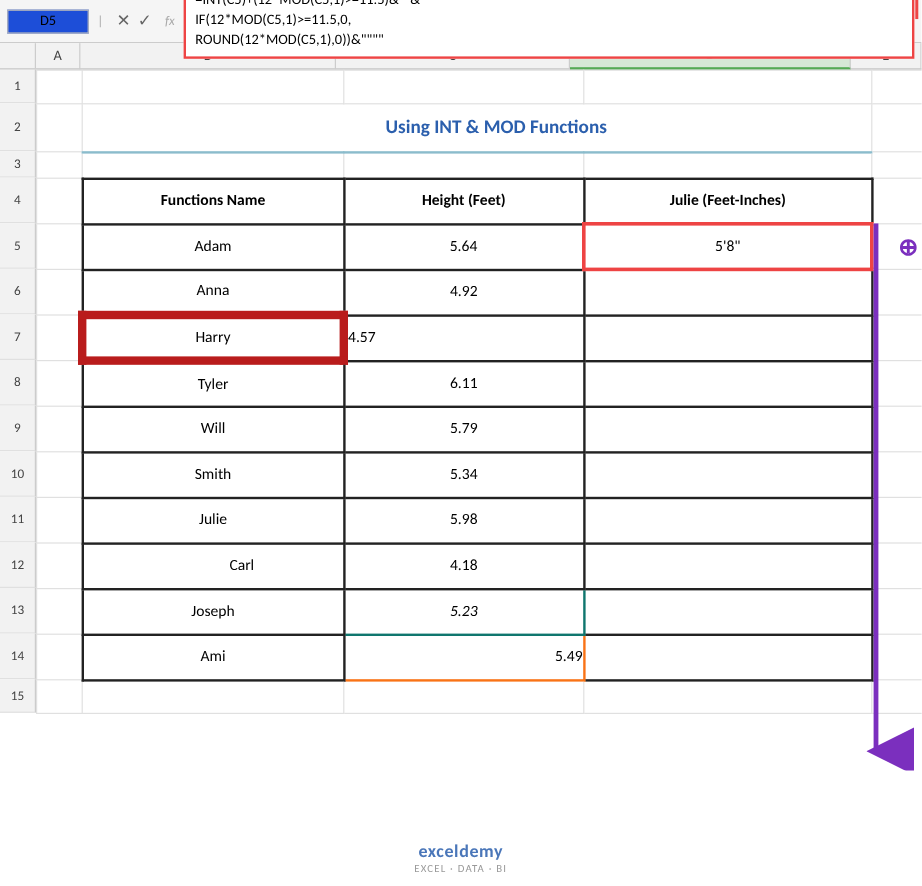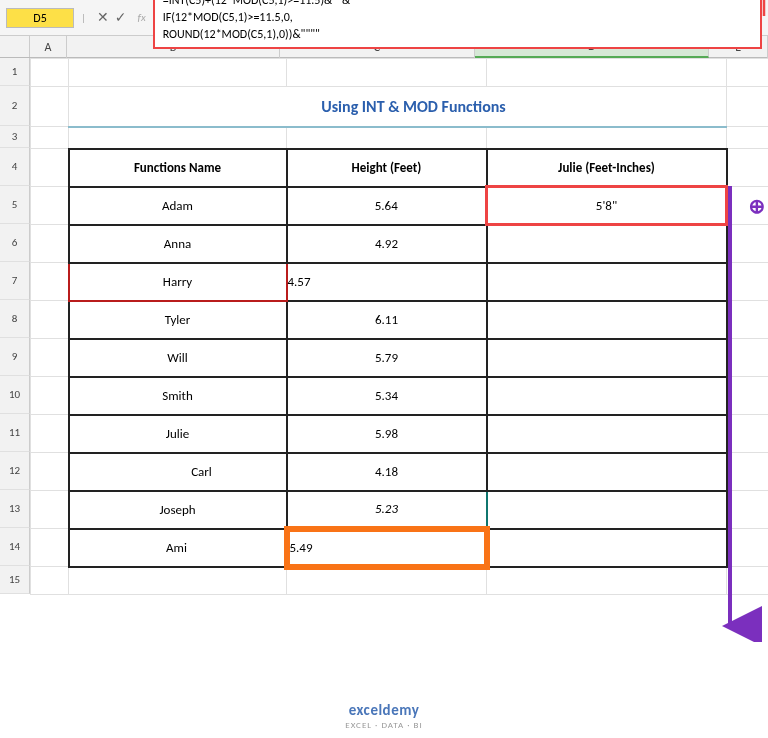--- a/index.html
+++ b/index.html
@@ -18,21 +18,21 @@
       display: flex;
       align-items: center;
       background: #f5f5f5;
       border-bottom: 1px solid #ccc;
       padding: 3px 6px;
       height: 36px;
       gap: 4px;
     }
     .cell-ref-box {
       border: 1px solid #bbb;
-      background: #fde047;
+      background: #1d4ed8;
       padding: 2px 6px;
       width: 68px;
       font-size: 12px;
       text-align: center;
     }
     .formula-divider {
       color: #aaa;
       font-size: 11px;
       padding: 0 3px;
     }
@@ -242,21 +242,21 @@
           <span>Anna</span>
         </td>
         <td style="height:38px; border:2px solid #222; text-align:center; vertical-align:middle;">
           <span>4.92</span>
         </td>
         <td style="height:38px; border:2px solid #222; text-align:center; vertical-align:middle;"></td>
         <td style="height:38px; border:1px solid #e0e0e0;"></td>
       </tr>
       <tr>
         <td style="height:38px; border:1px solid #e0e0e0;"></td>
-        <td style="height:38px; border:2px solid #b91c1c; text-align:center; vertical-align:middle;">
+        <td style="height:38px; border:7px solid #b91c1c; text-align:center; vertical-align:middle;">
           <span>Harry</span>
         </td>
         <td style="height:38px; border:2px solid #222; text-align:left; vertical-align:middle;">
           <span>4.57</span>
         </td>
         <td style="height:38px; border:2px solid #222; text-align:center; vertical-align:middle;"></td>
         <td style="height:38px; border:1px solid #e0e0e0;"></td>
       </tr>
       <tr>
         <td style="height:38px; border:1px solid #e0e0e0;"></td>
@@ -322,21 +322,21 @@
           <span>5.23</span>
         </td>
         <td style="height:38px; border:2px solid #222; text-align:center; vertical-align:middle;"></td>
         <td style="height:38px; border:1px solid #e0e0e0;"></td>
       </tr>
       <tr>
         <td style="height:38px; border:1px solid #e0e0e0;"></td>
         <td style="height:38px; border:2px solid #222; text-align:center; vertical-align:middle;">
           <span>Ami</span>
         </td>
-        <td style="height:38px; border:6px solid #f97316; text-align:left; vertical-align:middle;">
+        <td style="height:38px; border:2px solid #f97316; text-align:right; vertical-align:middle;">
           <span>5.49</span>
         </td>
         <td style="height:38px; border:2px solid #222; text-align:center; vertical-align:middle;"></td>
         <td style="height:38px; border:1px solid #e0e0e0;"></td>
       </tr>
 
       <tr>
         <td style="height:28px; border:1px solid #e0e0e0;"></td>
         <td style="height:28px; border:1px solid #e0e0e0;"></td>
         <td style="height:28px; border:1px solid #e0e0e0;"></td>

